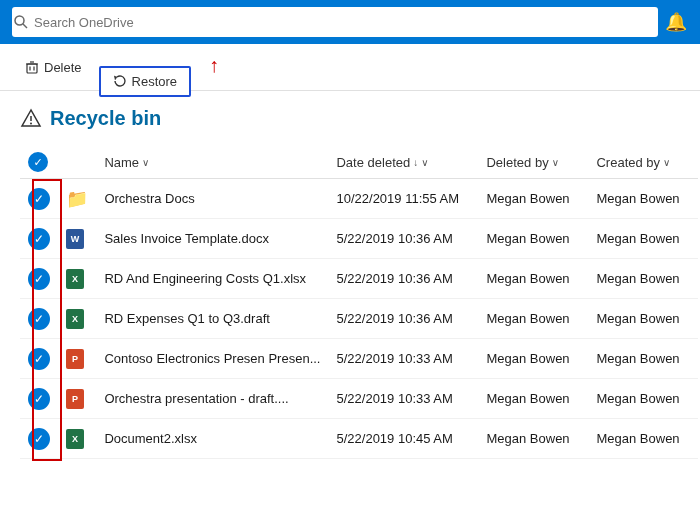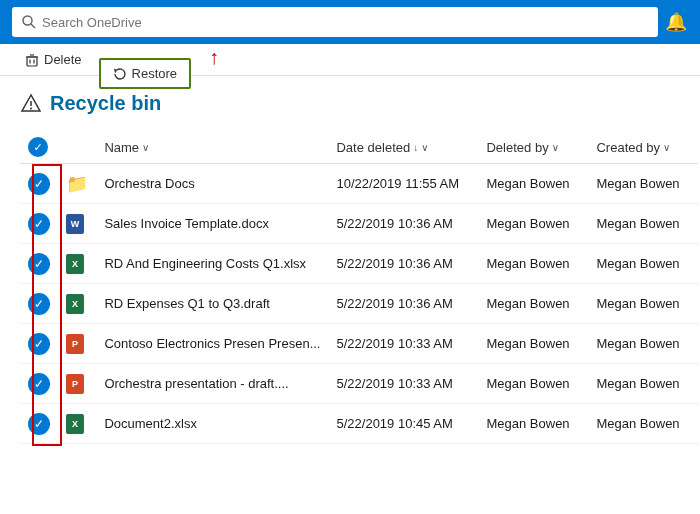--- a/index.html
+++ b/index.html
@@ -14,60 +14,60 @@
       padding: 0 12px;
       gap: 8px;
     }
     .search-bar {
       flex: 1;
       display: flex;
       align-items: center;
       background: #fff;
       border-radius: 3px;
       height: 30px;
-      padding: 0 10px;
+      padding: 0 2px;
       gap: 6px;
     }
     .search-bar input {
       border: none;
       outline: none;
       font-size: 13px;
       flex: 1;
       color: #333;
     }
     .header-bell {
       color: #fff;
       font-size: 18px;
       cursor: pointer;
     }
 
     
     .toolbar {
-      height: 32px;
+      height: 47px;
       display: flex;
       align-items: center;
       padding: 0 12px;
       gap: 4px;
       border-bottom: 1px solid #e0e0e0;
       background: #fff;
     }
     .toolbar-btn {
       display: flex;
       align-items: center;
       gap: 5px;
       padding: 6px 12px;
       border: 1px solid transparent;
       border-radius: 2px;
       cursor: pointer;
       font-size: 13px;
       color: #333;
       background: #fff;
     }
     .toolbar-btn.restore-btn {
-      border: 2px solid #4d7c0f;
+      border: 2px solid #1d4ed8;
       margin-top: 28px;
     }
 
     
     .content {
       padding: 16px 20px 0 20px;
     }
     .page-title {
       font-size: 20px;
       font-weight: 600;

